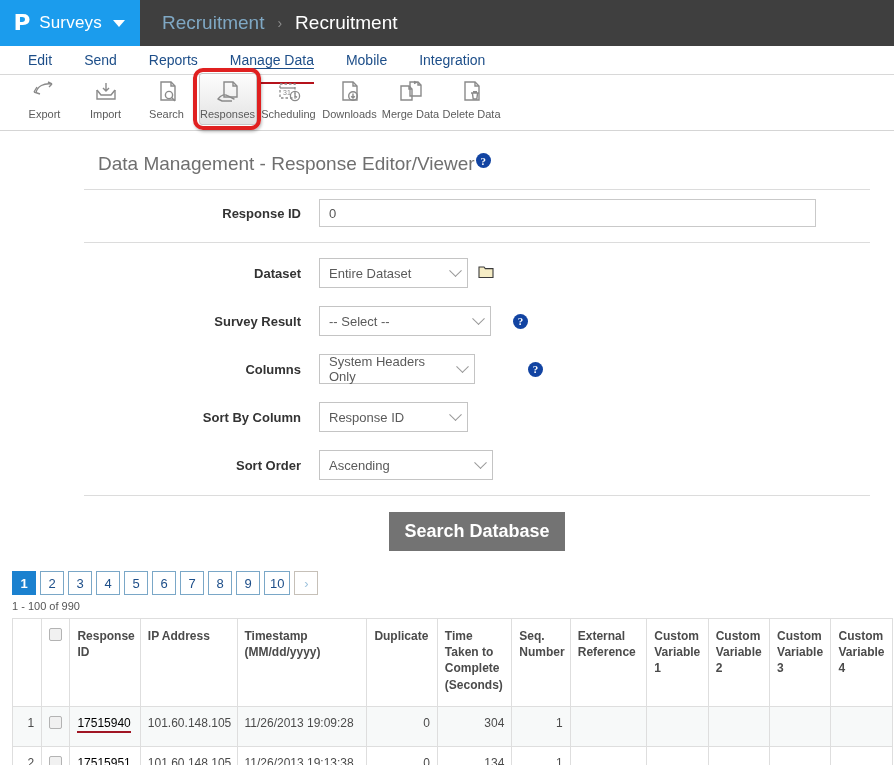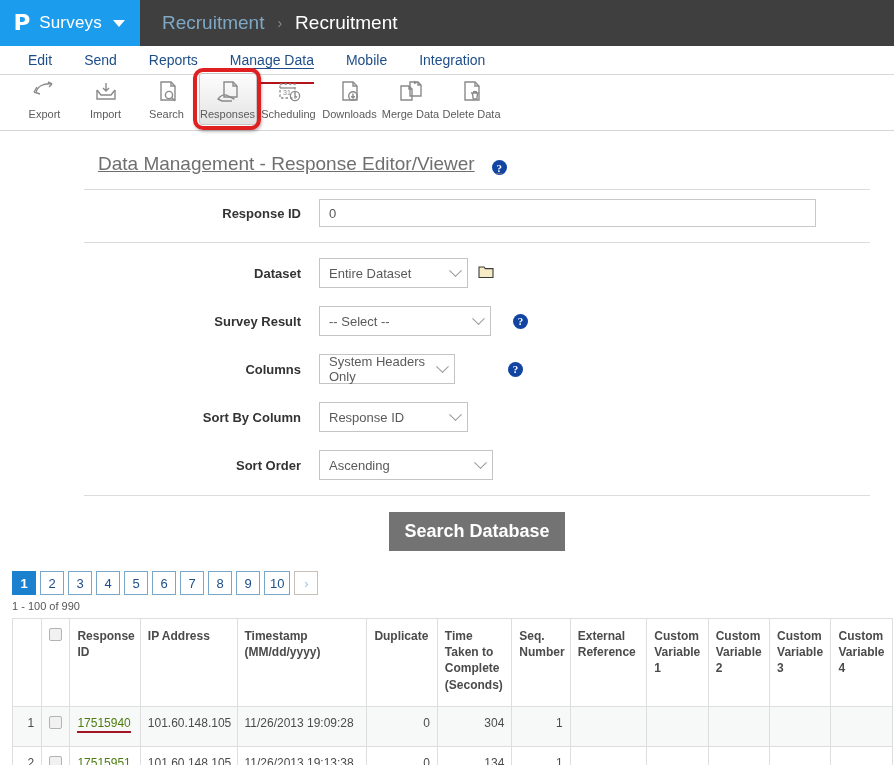--- a/index.html
+++ b/index.html
@@ -72,21 +72,21 @@
     position:absolute; left:-4px; top:-7px; width:68px; height:62px;
     border:4px solid #e02020; border-radius:10px; z-index:2; pointer-events:none;
     box-shadow: 1px 2px 3px rgba(0,0,0,.25);
   }
 
   
   .page { padding:0 0 0 0; }
   .panel { margin:0 24px 0 84px; }
   .page-title {
     font-size:19px; color:#6f6f6f; padding:22px 0 14px 14px;
-    display:flex; align-items:flex-end; gap:17px; font-weight:normal;text-decoration:underline;
+    display:flex; align-items:flex-start; gap:1px; font-weight:normal;
   }
   .help-ico {
     width:15px; height:15px; border-radius:50%; background:#1244a2;
     color:#fff; font-size:11px; font-weight:bold; display:inline-flex;
     align-items:center; justify-content:center; font-family:"Liberation Serif", serif;
   }
   .hr { height:1px; background:#dcdcdc; margin:0 0 0 0; }
 
   .frow { display:flex; align-items:center; padding:9px 0; }
   .flabel {
@@ -142,21 +142,21 @@
     padding:9px 7px; height:88px; line-height:1.35;
   }
   table.grid td { padding:9px 7px; height:40px; color:#4b4b4b; }
   tr.r-odd td { background:#f7f9f9; }
   tr.r-even td { background:#ffffff; }
   td.num { text-align:right; }
   .cbx {
     width:13px; height:13px; border:1px solid #b3b3b3; background:#f1f1f1;
     display:inline-block; border-radius:2px;
   }
-  .rid-link { color:#4d7c0f; text-decoration:underline; }
+  .rid-link { color:#000000; text-decoration:underline; }
   .rid-link.hot { text-decoration:none; border-bottom:2px solid #a01523; padding-bottom:1px; }
   .c-idx { width:29px; } .c-cb { width:28px; }
   .c-rid { width:70px; } .c-ip { width:96px; } .c-ts { width:129px; }
   .c-dup { width:70px; } .c-ttc { width:74px; } .c-seq { width:58px; }
   .c-ext { width:76px; } .c-cv { width:61px; }
 </style>
 </head>
 <body>
 
 <div class="topbar">
@@ -314,21 +314,21 @@
       <div class="flabel">Survey Result</div>
       <div class="selbox" style="width:172px">
         <span>-- Select --</span>
         <span class="chev"></span>
       </div>
       <span class="help-ico side-help">?</span>
     </div>
 
     <div class="frow">
       <div class="flabel">Columns</div>
-      <div class="selbox" style="width:136px">
+      <div class="selbox" style="width:156px">
         <span>System Headers Only</span>
         <span class="chev"></span>
       </div>
       <span class="help-ico side-help" style="margin-left:53px">?</span>
     </div>
 
     <div class="frow">
       <div class="flabel">Sort By Column</div>
       <div class="selbox" style="width:149px">
         <span>Response ID</span>

